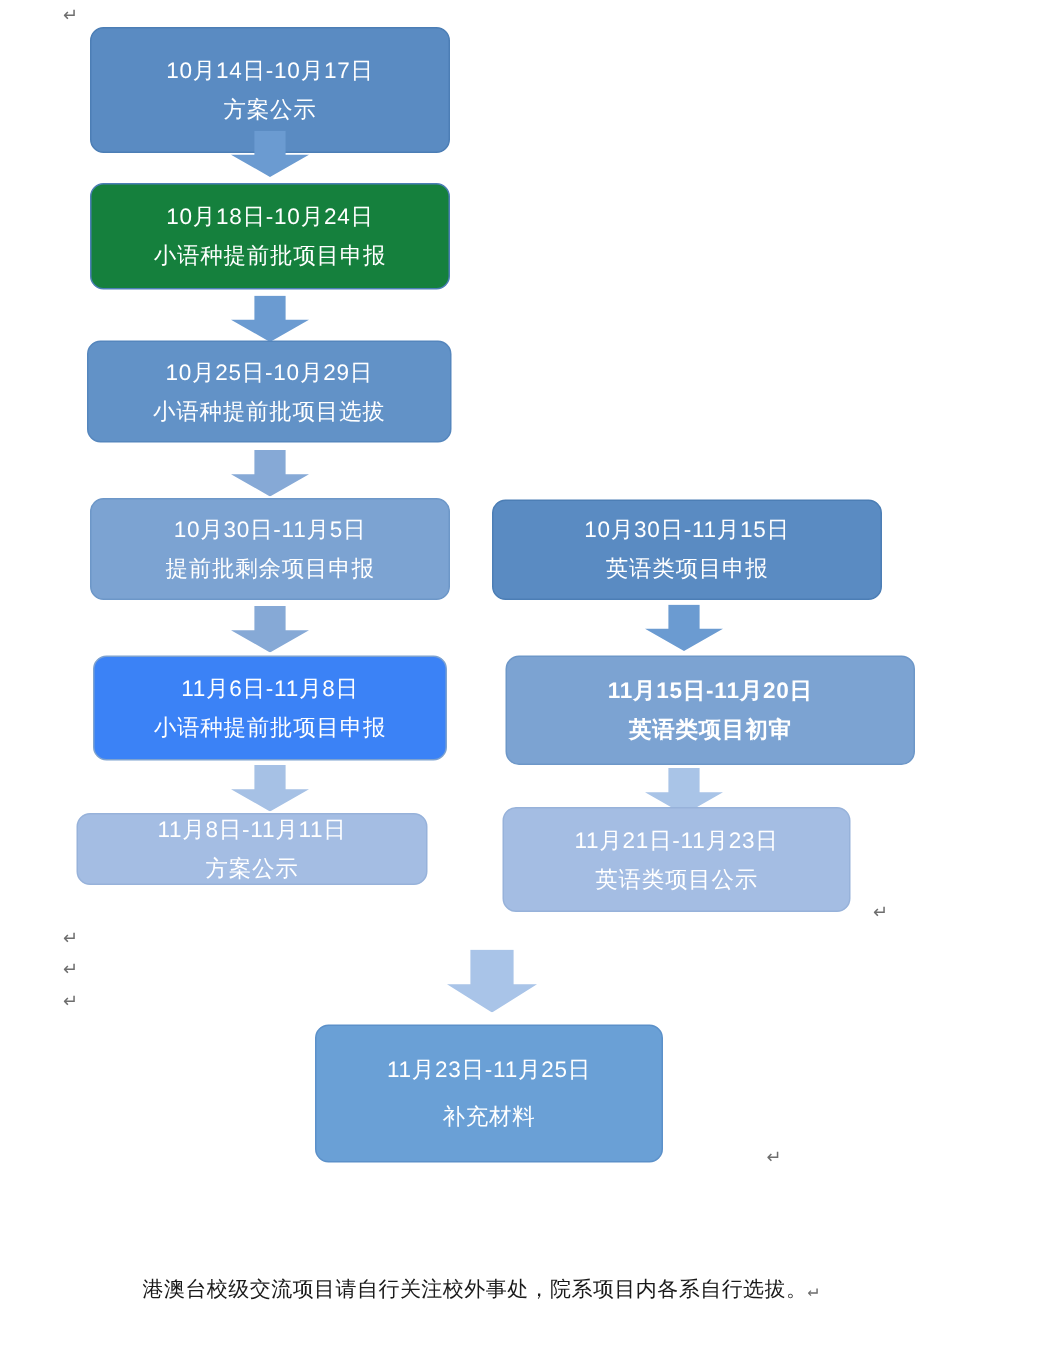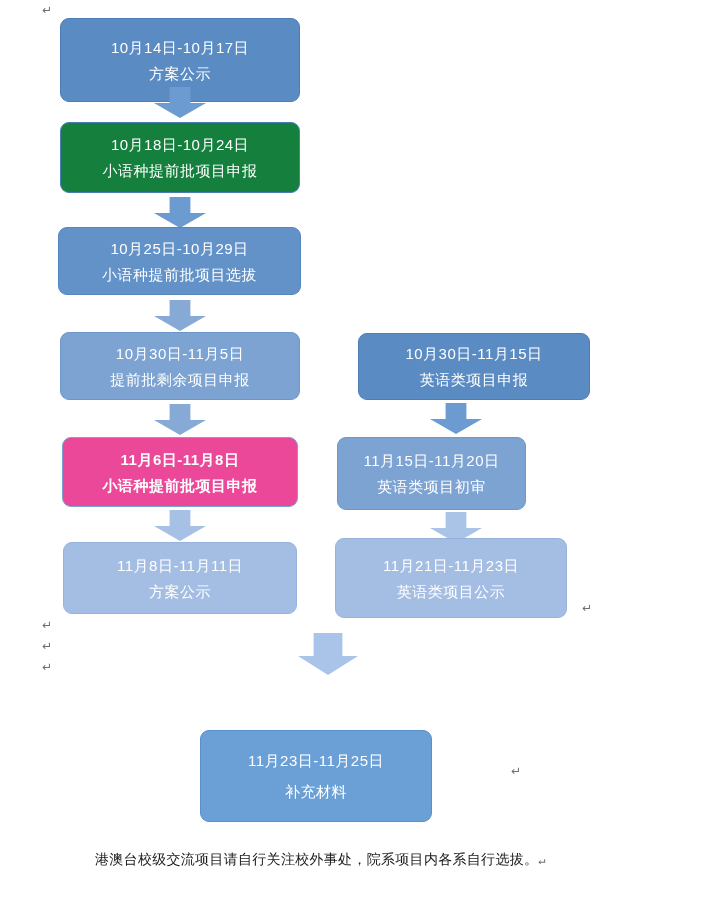--- a/index.html
+++ b/index.html
@@ -37,32 +37,32 @@
   .b1{left:60px;top:18px;width:240px;height:84px;}
   .a1{left:154px;top:87px;}
   .b2{left:60px;top:122px;width:240px;height:71px;}
   .a2{left:154px;top:197px;}
   .b3{left:58px;top:227px;width:243px;height:68px;}
   .a3{left:154px;top:300px;}
   .b4{left:60px;top:332px;width:240px;height:68px;}
   .a4{left:154px;top:404px;}
   .b5{left:62px;top:437px;width:236px;height:70px;}
   .a5{left:154px;top:510px;}
-  .b6{left:63px;top:542px;width:234px;height:72px;}
+  .b6{left:51px;top:542px;width:234px;height:48px;}
 
   
-  .r1{left:358px;top:333px;width:232px;height:67px;}
+  .r1{left:328px;top:333px;width:260px;height:67px;}
   .ar1{left:430px;top:403px;}
-  .r2{left:337px;top:437px;width:189px;height:73px;}
+  .r2{left:337px;top:437px;width:273px;height:73px;font-weight:bold;}
   .ar2{left:430px;top:512px;}
-  .r3{left:335px;top:538px;width:232px;height:80px;align-items:center;}
+  .r3{left:335px;top:538px;width:232px;height:70px;align-items:center;}
 
   
   .abig{left:298px;top:633px;}
-  .bf{left:200px;top:683px;width:232px;height:92px;gap:12px;margin-top:47px;}
+  .bf{left:210px;top:683px;width:232px;height:92px;gap:12px;}
 
   
   .m1{left:42px;top:4px;}
   .m2{left:42px;top:619px;}
   .m3{left:42px;top:640px;}
   .m4{left:42px;top:661px;}
   .m5{left:582px;top:602px;}
   .m6{left:511px;top:765px;}
 </style>
 </head>
@@ -87,21 +87,21 @@
     <span class="label">小语种提前批项目选拔</span>
   </div>
   <div class="arrow a3" style="background: rgb(134, 169, 214);"></div>
 
   <div class="node b4" style="background: rgb(124, 163, 210); border-color: rgb(109, 151, 200);">
     <span class="date">10月30日-11月5日</span>
     <span class="label">提前批剩余项目申报</span>
   </div>
   <div class="arrow a4" style="background: rgb(134, 169, 214);"></div>
 
-  <div class="node b5" style="background: #ec4899; border-color: rgb(125, 162, 208); font-weight: bold;">
+  <div class="node b5" style="background: #3b82f6; border-color: rgb(125, 162, 208);">
     <span class="date">11月6日-11月8日</span>
     <span class="label">小语种提前批项目申报</span>
   </div>
   <div class="arrow a5" style="background: rgb(166, 193, 229);"></div>
 
   <div class="node b6" style="background: rgb(164, 189, 227); border-color: rgb(151, 178, 218);">
     <span class="date">11月8日-11月11日</span>
     <span class="label">方案公示</span>
   </div>
 

